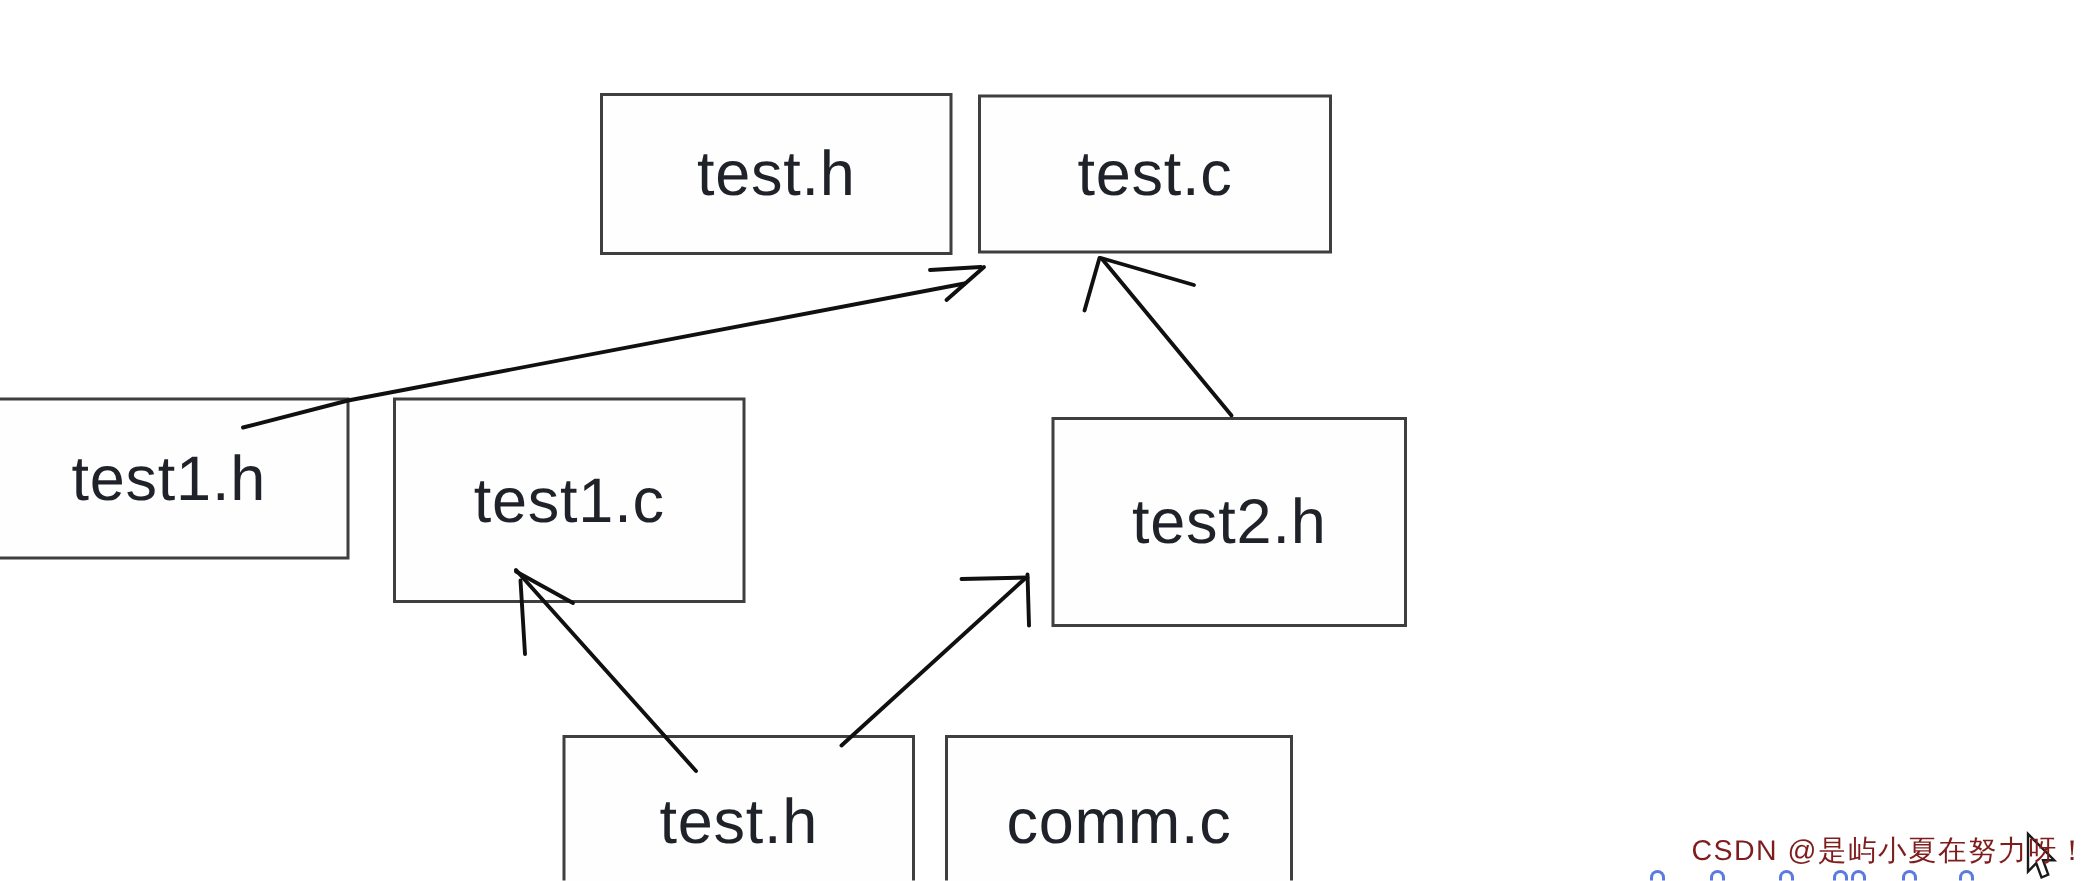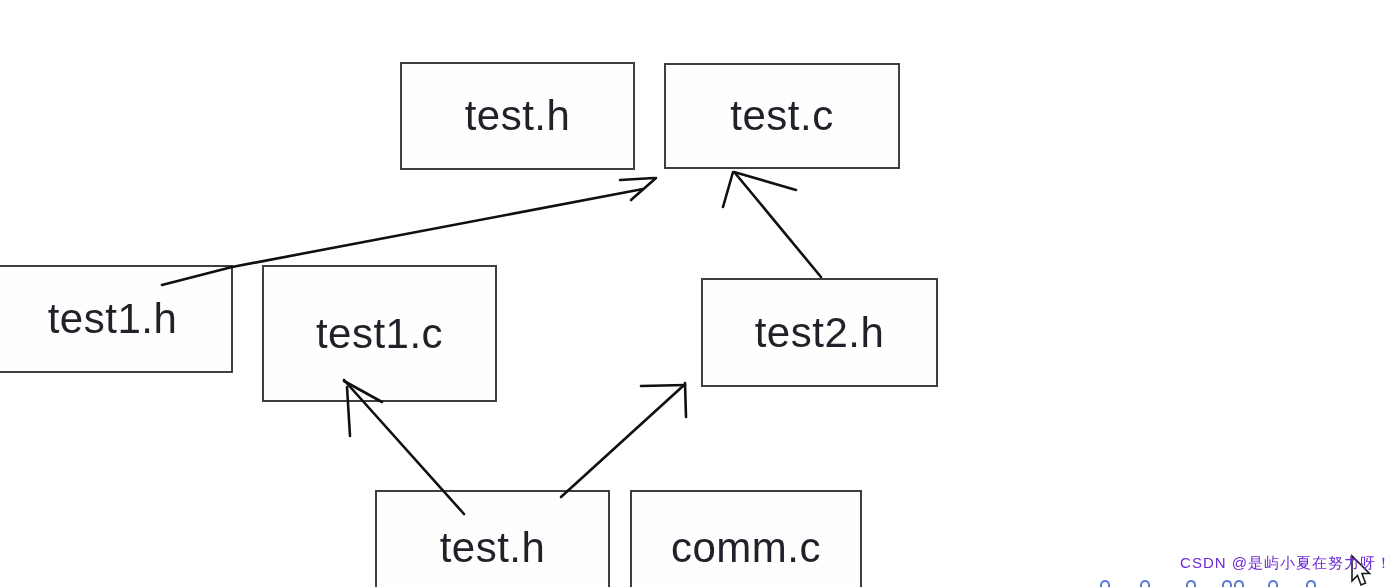--- a/index.html
+++ b/index.html
@@ -23,42 +23,42 @@
     background: #fefefe;
     display: flex;
     align-items: center;
     justify-content: center;
     font-size: 42px;
     letter-spacing: 0.5px;
     color: #1f2228;
     box-sizing: border-box;
   }
   #node-test-h  { left: 400px; top: 62px;  width: 235px; height: 108px; }
-  #node-test-c  { left: 652px; top: 63px;  width: 236px; height: 106px; margin-left: 12px; }
+  #node-test-c  { left: 652px; top: 63px;  width: 236px; height: 106px; }
   #node-test1-h { left: -8px;  top: 265px; width: 241px; height: 108px; }
   #node-test1-c { left: 262px; top: 265px; width: 235px; height: 137px; }
-  #node-test2-h { left: 701px; top: 278px; width: 237px; height: 109px; }
+  #node-test2-h { left: 701px; top: 278px; width: 237px; height: 140px; }
   #node-test2-c { left: 980px; top: 277px; width: 235px; height: 110px; }
   #node-comm-h  { left: 375px; top: 490px; width: 235px; height: 115px; }
   #node-comm-c  { left: 630px; top: 490px; width: 232px; height: 115px; }
   svg.overlay {
     position: absolute;
     left: 0; top: 0;
     width: 1400px;
     height: 587px;
     pointer-events: none;
     z-index: 5;
   }
   .watermark {
     position: absolute;
     top: 554px;
     right: 8px;
-    font-size: 15px;
+    font-size: 19px;
     letter-spacing: 1px;
-    color: #6d28d9;
+    color: #7f1d1d;
     z-index: 6;
     white-space: nowrap;
     margin-left: 45px;
   }
   .blue-frag {
     position: absolute;
     top: 580px;
     width: 10px;
     height: 12px;
     border-radius: 5px 5px 0 0;

